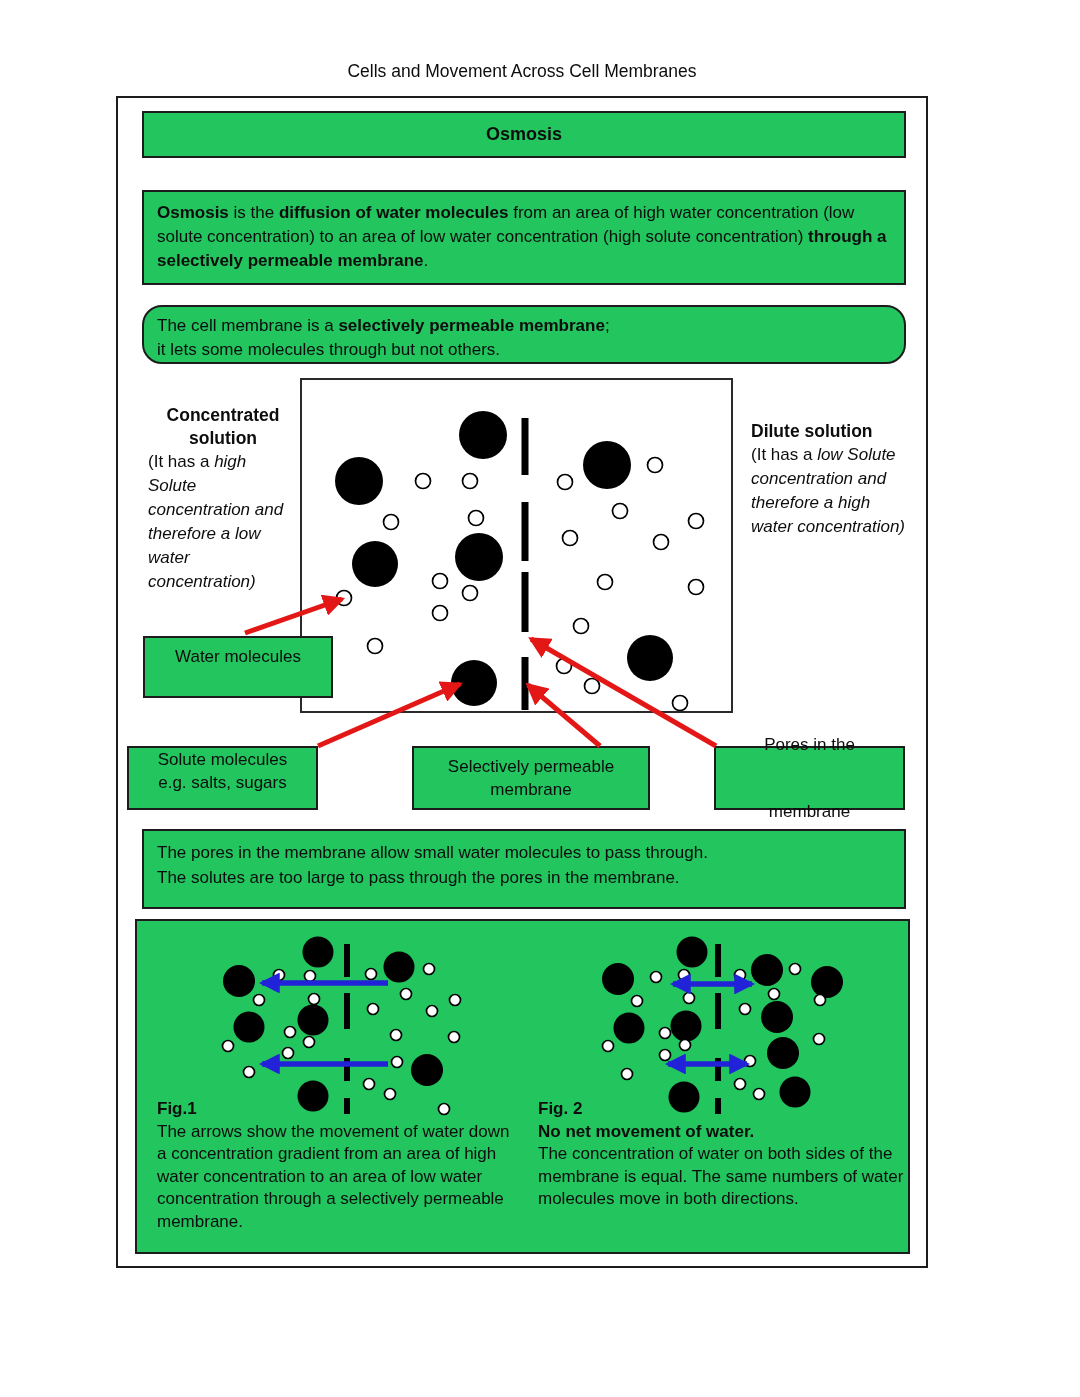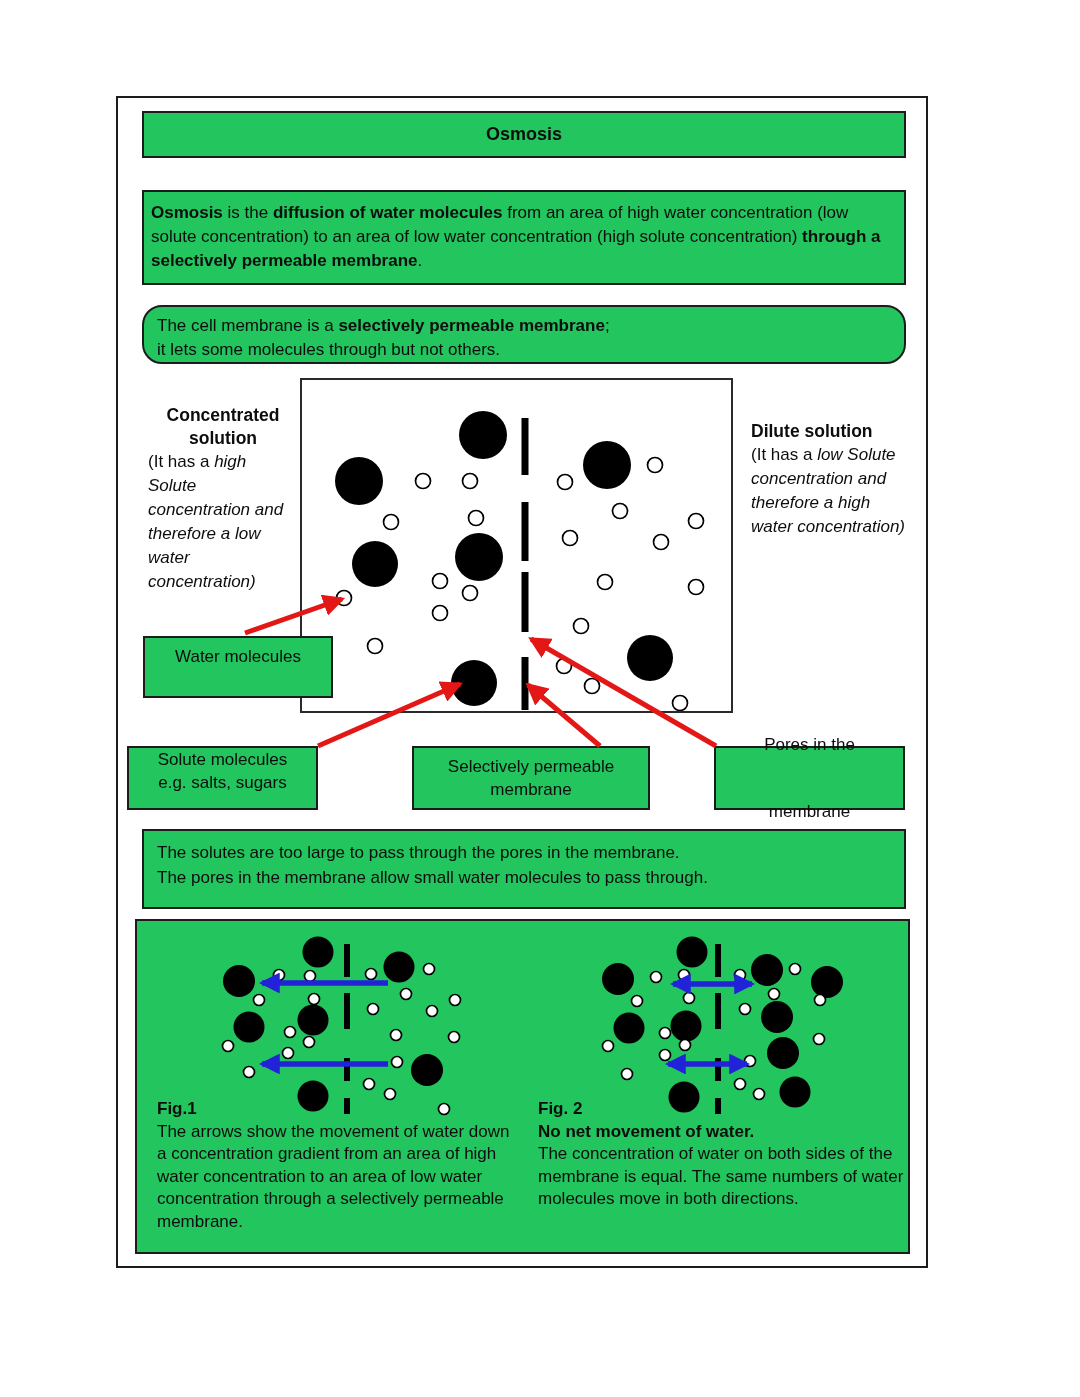--- a/index.html
+++ b/index.html
@@ -4,21 +4,21 @@
 <style>
   html,body{margin:0;padding:0;background:#ffffff;}
   .page{position:relative;width:1080px;height:1397px;background:#ffffff;
         font-family:"Liberation Sans",sans-serif;color:#0d0d0d;overflow:hidden;}
   .abs{position:absolute;}
   .title{left:116px;top:61px;width:812px;text-align:center;font-size:17.5px;}
   .outer-box{left:116px;top:96px;width:808px;height:1168px;border:2px solid #1c1c1c;}
   .box{border:2px solid #1c1c1c;background:#22c55e;box-sizing:border-box;}
   .hdr{left:142px;top:111px;width:764px;height:47px;display:flex;align-items:center;justify-content:center;
        font-weight:bold;font-size:18px;}
-  .def{left:142px;top:190px;width:764px;height:95px;padding:9px 7px;font-size:17px;line-height:24px;}
+  .def{left:142px;top:190px;width:764px;height:95px;padding:9px 13px;font-size:17px;line-height:24px;}
   .note1{left:142px;top:305px;width:764px;height:59px;padding:7px 13px;font-size:17px;line-height:24px;border-radius:20px;}
   .b{font-weight:bold;}
   .i{font-style:italic;}
   .main-svg{left:300px;top:378px;border:2px solid #2a2a2a;background:#fff;}
   .side-label{font-size:17px;line-height:24px;}
   .side-label .lbl-title{font-weight:bold;font-size:17.5px;line-height:23px;}
   .left-label{left:148px;top:404px;width:150px;}
   .left-label .lbl-title{text-align:center;}
   .right-label{left:751px;top:420px;width:160px;}
   .callout{display:flex;flex-direction:column;align-items:center;font-size:17px;line-height:23px;text-align:center;}
@@ -46,20 +46,21 @@
     <defs>
       <marker id="mk-red" viewBox="0 0 10 10" refX="8.5" refY="5" markerWidth="4.4" markerHeight="4.4" orient="auto-start-reverse">
         <path d="M0,0 L10,5 L0,10 z" fill="#e41717"></path>
       </marker>
       <marker id="mk-blue" viewBox="0 0 10 10" refX="8.5" refY="5" markerWidth="3.8" markerHeight="3.8" orient="auto-start-reverse">
         <path d="M0,0 L10,5 L0,10 z" fill="#2222d8"></path>
       </marker>
     </defs>
   </svg>
 
+  <div class="abs title">Cells and Movement Across Cell Membranes</div>
 
   <div class="abs outer-box"></div>
 
   <div class="abs box hdr">
     <span>Osmosis</span>
   </div>
 
   <div class="abs box def">
     <span class="b">Osmosis</span><span> is the </span><span class="b">diffusion of water molecules</span><span> from an area of high water concentration (low solute concentration) to an area of low water concentration (high solute concentration) </span><span class="b">through a selectively permeable membrane</span><span>.</span>
   </div>
@@ -127,22 +128,22 @@
     <div>Selectively permeable</div>
     <div>membrane</div>
   </div>
 
   <div class="abs box callout pores-box">
     <div>Pores in the</div>
     <div>membrane</div>
   </div>
 
   <div class="abs box note2">
+    <div>The pores in the membrane allow small water molecules to pass through.</div>
     <div>The solutes are too large to pass through the pores in the membrane.</div>
-    <div>The pores in the membrane allow small water molecules to pass through.</div>
   </div>
 
   <div class="abs box fig-box"></div>
 
   <svg class="abs fig-svg fig1-svg" width="320" height="195" viewBox="0 0 320 195">
       <rect x="194" y="19" width="6" height="33" fill="#000000"></rect>
       <rect x="194" y="68" width="6" height="36" fill="#000000"></rect>
       <rect x="194" y="133" width="6" height="23" fill="#000000"></rect>
       <rect x="194" y="173" width="6" height="16" fill="#000000"></rect>
       <circle cx="168" cy="27" r="15.5" fill="#000000"></circle>

